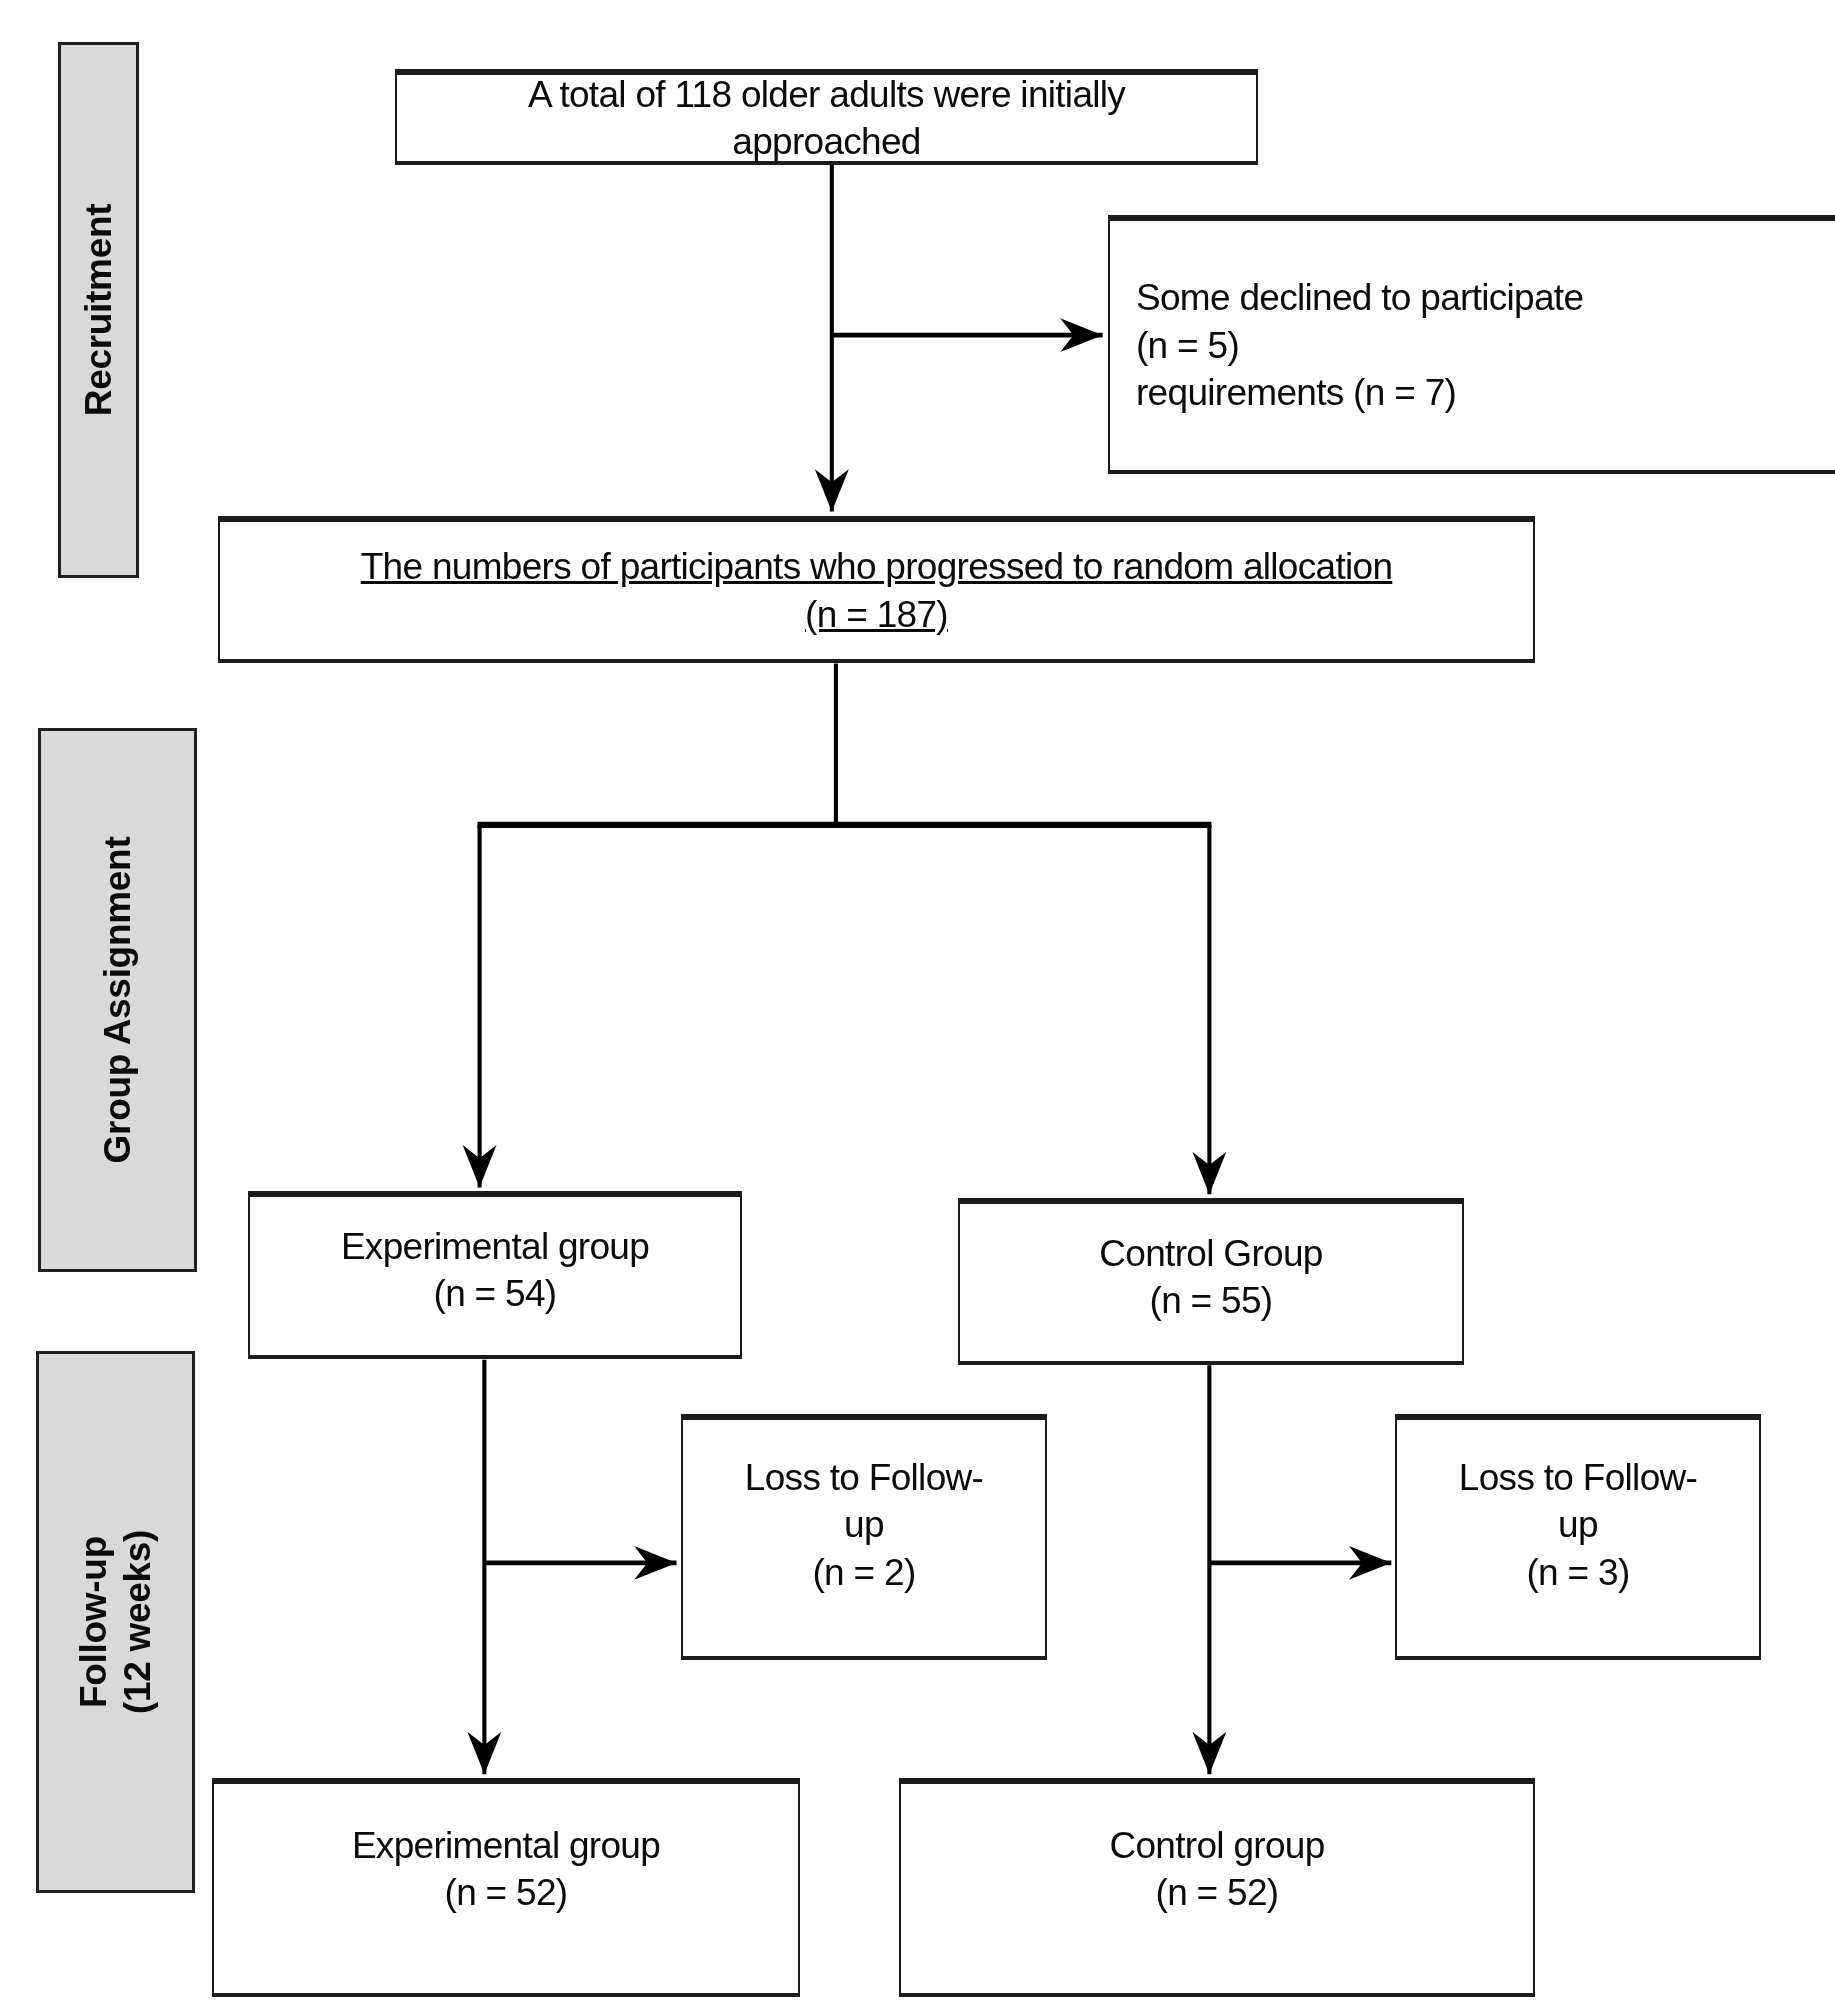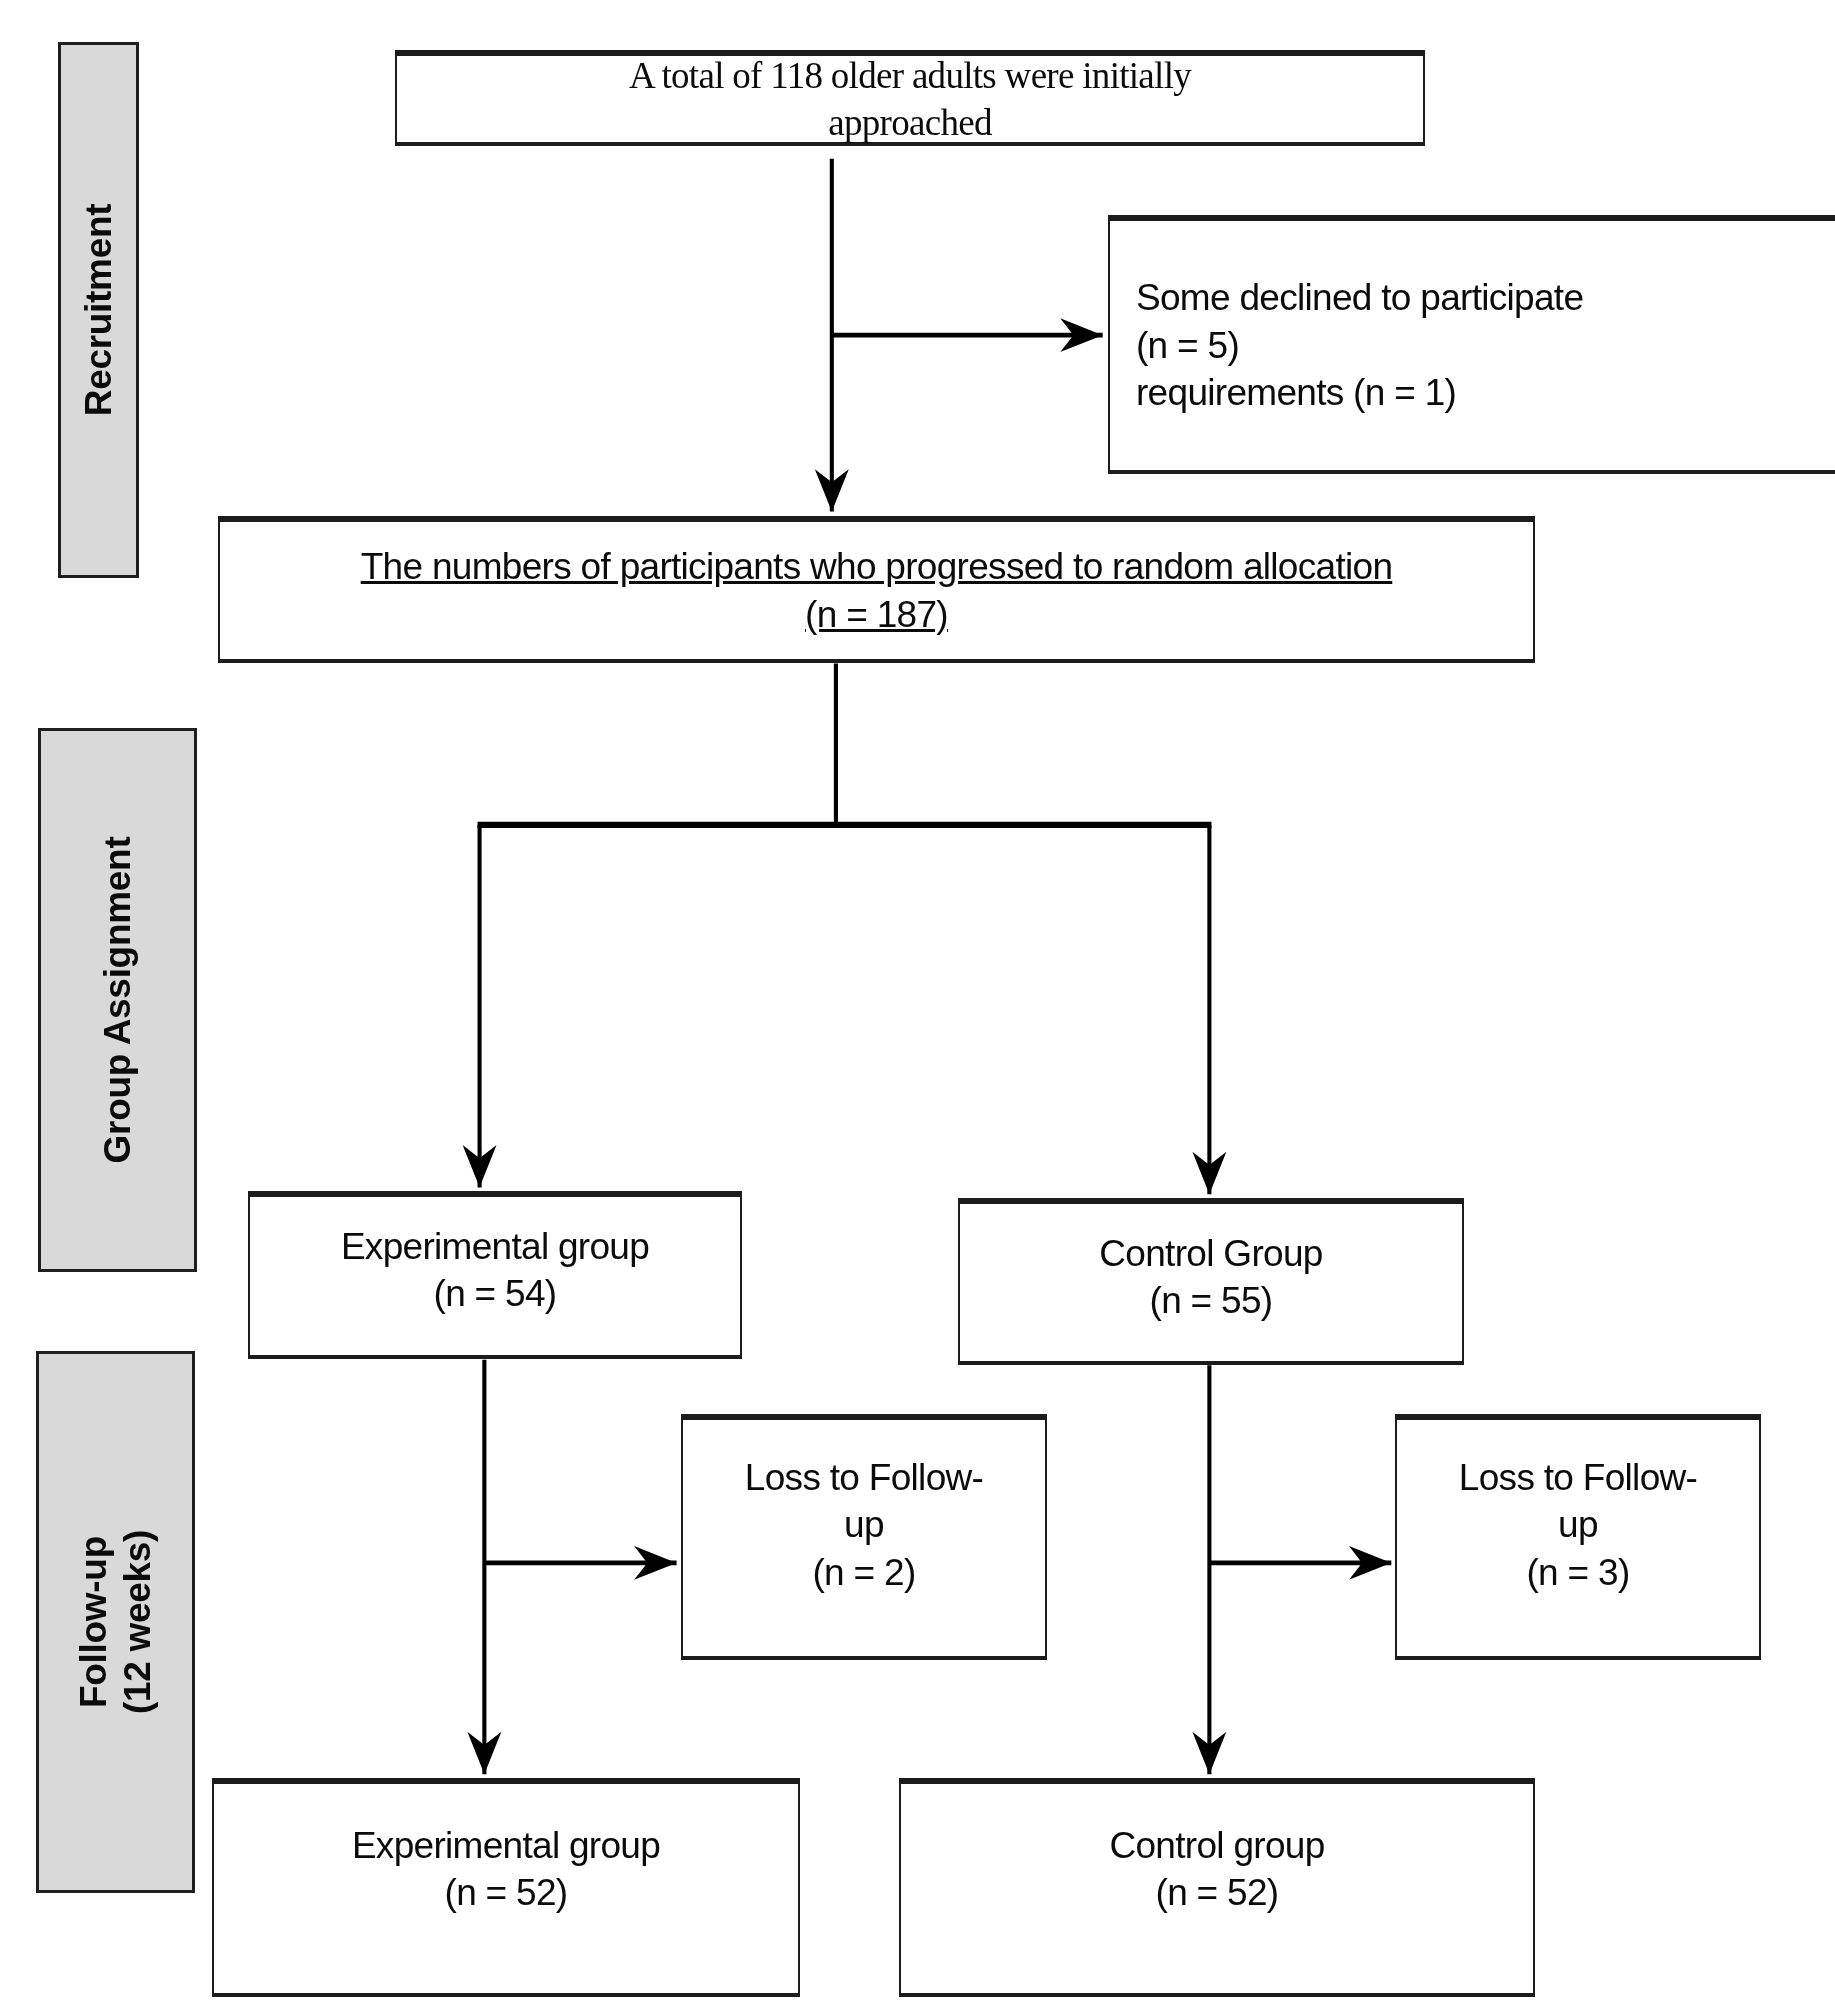--- a/index.html
+++ b/index.html
@@ -36,21 +36,21 @@
     font-size: 37px;
     line-height: 1.28;
     letter-spacing: -0.7px;
     text-align: center;
   }
   .fbox .line { display: block; }
   .fbox.v-center { justify-content: center; }
   .fbox.v-top { justify-content: flex-start; text-align: right; }
   .fbox.left-align { align-items: flex-start; text-align: left; }
 
-  #box-approached        { left: 395px;  top: 50px;   width: 1030px; height: 96px; font-family: Liberation Serif, serif; }
+  #box-approached        { left: 395px;  top: 69px;   width: 863px; height: 96px; }
   #box-declined          { left: 1108px; top: 215px;  width: 858px; height: 259px; padding-left: 26px; padding-right: 6.8px; }
   #box-allocation        { left: 218px;  top: 516px;  width: 1317px; height: 147px; text-decoration: underline; }
   #box-experimental      { left: 248px;  top: 1191px; width: 494px;  height: 168px; padding-top: 26px; }
   #box-control           { left: 958px; top: 1198px; width: 506px;  height: 167px; padding-top: 26px; }
   #box-loss-experimental { left: 681px;  top: 1414px; width: 366px;  height: 246px; padding-top: 34px; }
   #box-loss-control      { left: 1395px; top: 1414px; width: 366px;  height: 246px; padding-top: 34px; }
   #box-experimental-final{ left: 212px;  top: 1778px; width: 588px;  height: 219px; padding-top: 38px; }
   #box-control-final     { left: 899px; top: 1778px; width: 636px;  height: 219px; padding-top: 38px; }
 
   
@@ -120,21 +120,21 @@
   </div>
 
   <div class="fbox v-center" id="box-approached">
     <span class="line">A total of 118 older adults were initially</span>
     <span class="line">approached</span>
   </div>
 
   <div class="fbox v-center left-align" id="box-declined">
     <span class="line">Some declined to participate</span>
     <span class="line">(n = 5)</span>
-    <span class="line">requirements (n = 1)</span>
+    <span class="line">requirements (n = 7)</span>
   </div>
 
   <div class="fbox v-center" id="box-allocation">
     <span class="line">The numbers of participants who progressed to random allocation</span>
     <span class="line">(n = 187)</span>
   </div>
 
   <div class="fbox v-top" id="box-experimental">
     <span class="line">Experimental group</span>
     <span class="line">(n = 54)</span>

